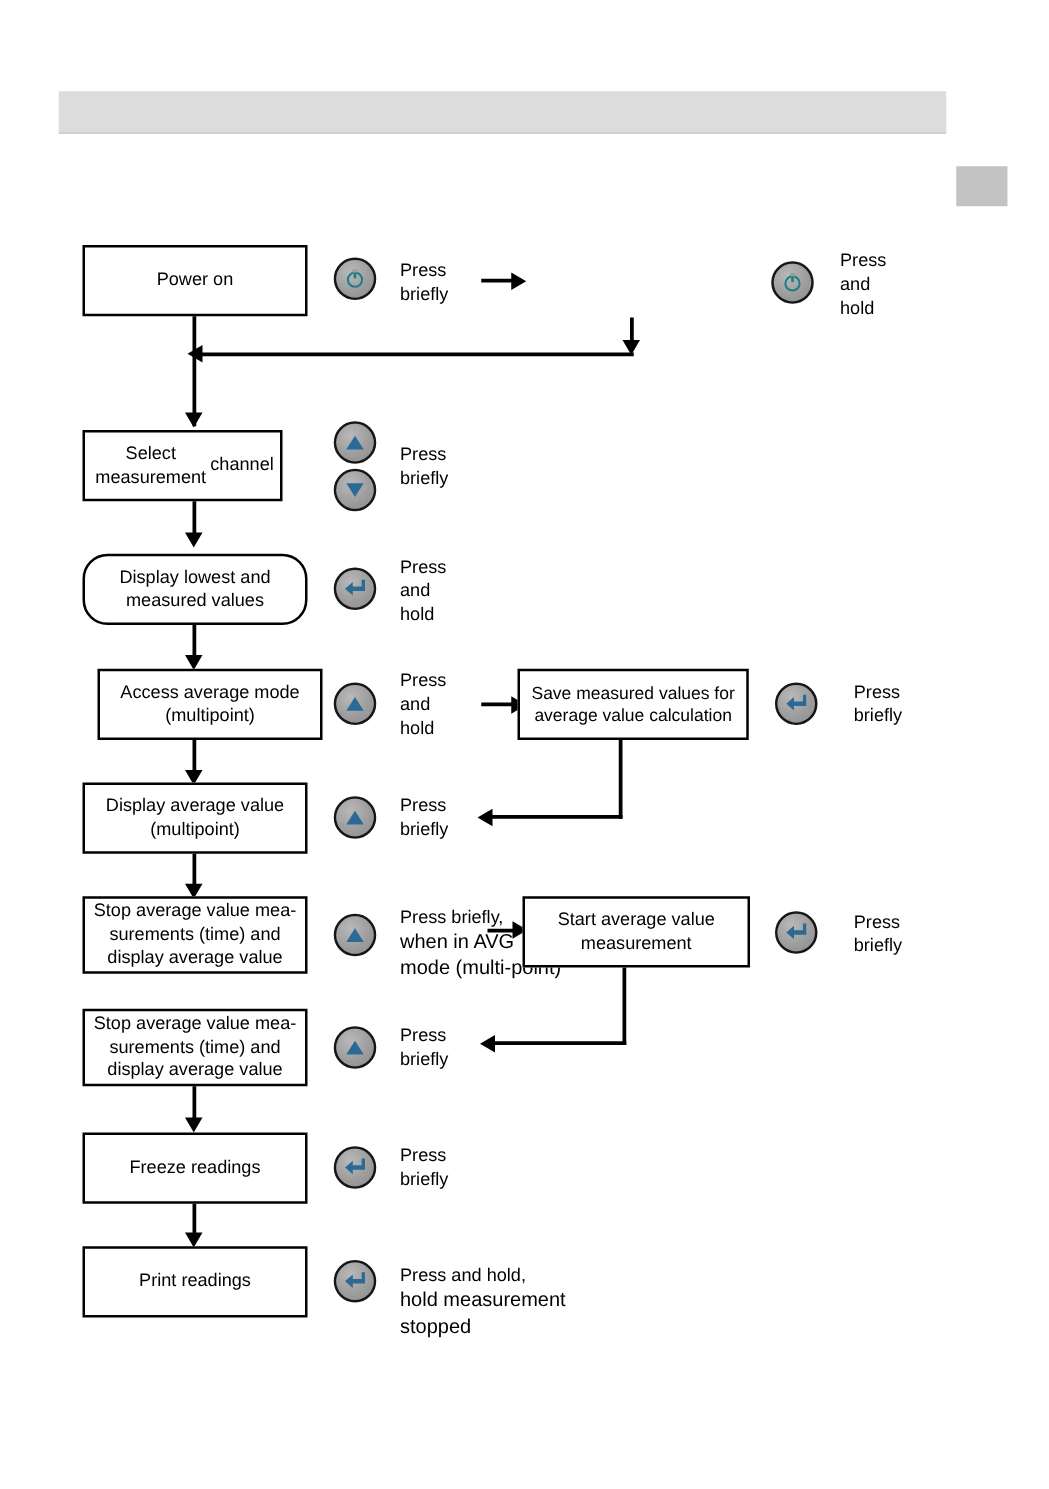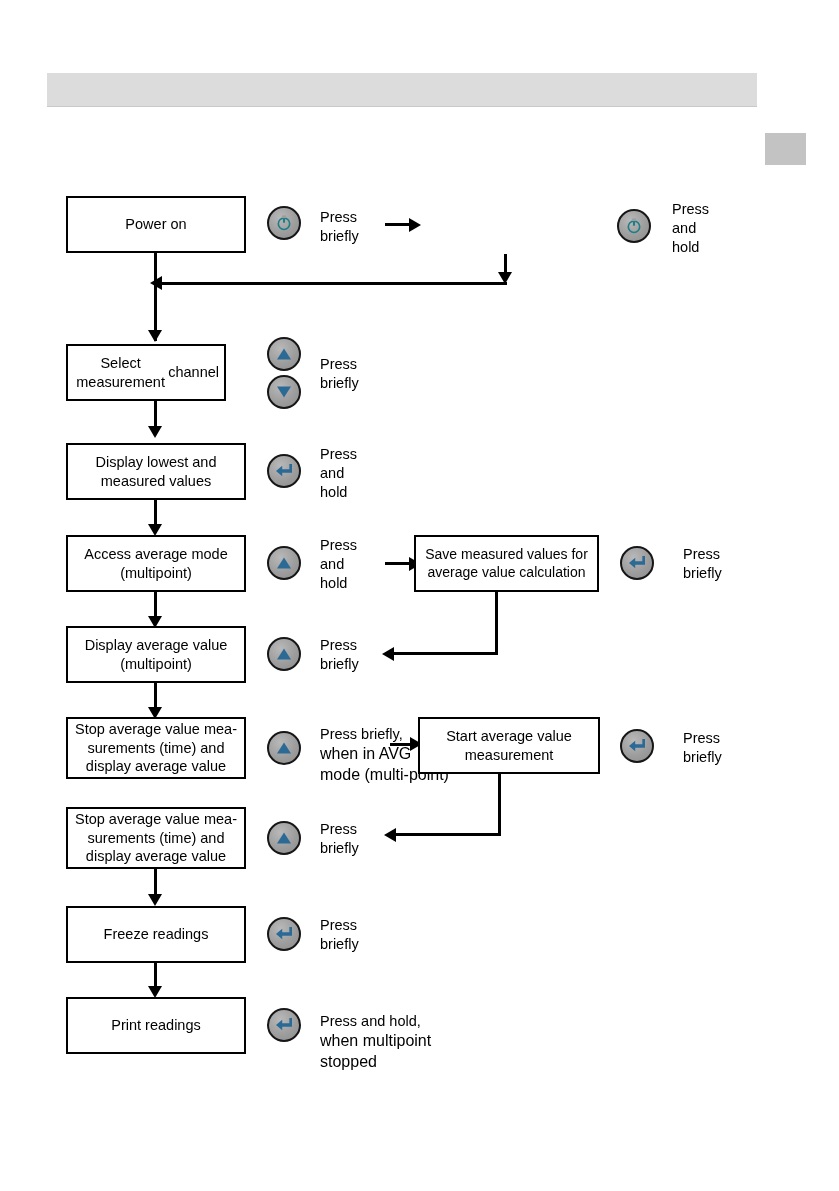--- a/index.html
+++ b/index.html
@@ -182,41 +182,41 @@
   </div>
 
   <div class="caption" style="left:320px; top:355px;">
     <span class="big">Press</span>
     <span class="big">briefly</span>
   </div>
 
   <div class="vline" style="left:154px; top:401px; height:30px;"></div>
   <div class="arrow-down" style="left:148px; top:426px;"></div>
 
-  <div class="box" style="left:66px; top:443px; width:180px; height:57px; flex-direction:column;">
+  <div class="box" style="left:66px; top:443px; width:180px; height:57px; flex-direction:column;border-radius:20px;">
     <span>Display lowest and</span>
     <span>measured values</span>
   </div>
 
   <div class="btn" style="left:267px; top:454px;">
     <svg width="18" height="16" viewBox="0 0 20 18">
       <polygon points="1,9 8,3 8,7 16,7 16,1 19,1 19,11 8,11 8,15" fill="#2c6a96"></polygon>
     </svg>
   </div>
 
   <div class="caption" style="left:320px; top:445px;">
     <span class="big">Press</span>
     <span class="big">and</span>
     <span class="big">hold</span>
   </div>
 
   <div class="vline" style="left:154px; top:500px; height:30px;"></div>
   <div class="arrow-down" style="left:148px; top:524px;"></div>
 
-  <div class="box" style="left:66px; top:535px; width:180px; height:57px; flex-direction:column;">
+  <div class="box" style="left:78px; top:535px; width:180px; height:57px; flex-direction:column;">
     <span>Access average mode</span>
     <span>(multipoint)</span>
   </div>
 
   <div class="btn" style="left:267px; top:546px;">
     <svg width="16" height="14" viewBox="0 0 16 14">
       <polygon points="8,1.5 15,12.5 1,12.5" fill="#2c6a96"></polygon>
     </svg>
   </div>
 
@@ -355,17 +355,17 @@
   </div>
 
   <div class="btn" style="left:267px; top:1008px;">
     <svg width="18" height="16" viewBox="0 0 20 18">
       <polygon points="1,9 8,3 8,7 16,7 16,1 19,1 19,11 8,11 8,15" fill="#2c6a96"></polygon>
     </svg>
   </div>
 
   <div class="caption" style="left:320px; top:1012px;">
     <span class="big">Press and hold,</span>
-    <span class="small">when multipoint</span>
+    <span class="small">hold measurement</span>
     <span class="small">stopped</span>
   </div>
 
 </div>
 
 </body></html>

